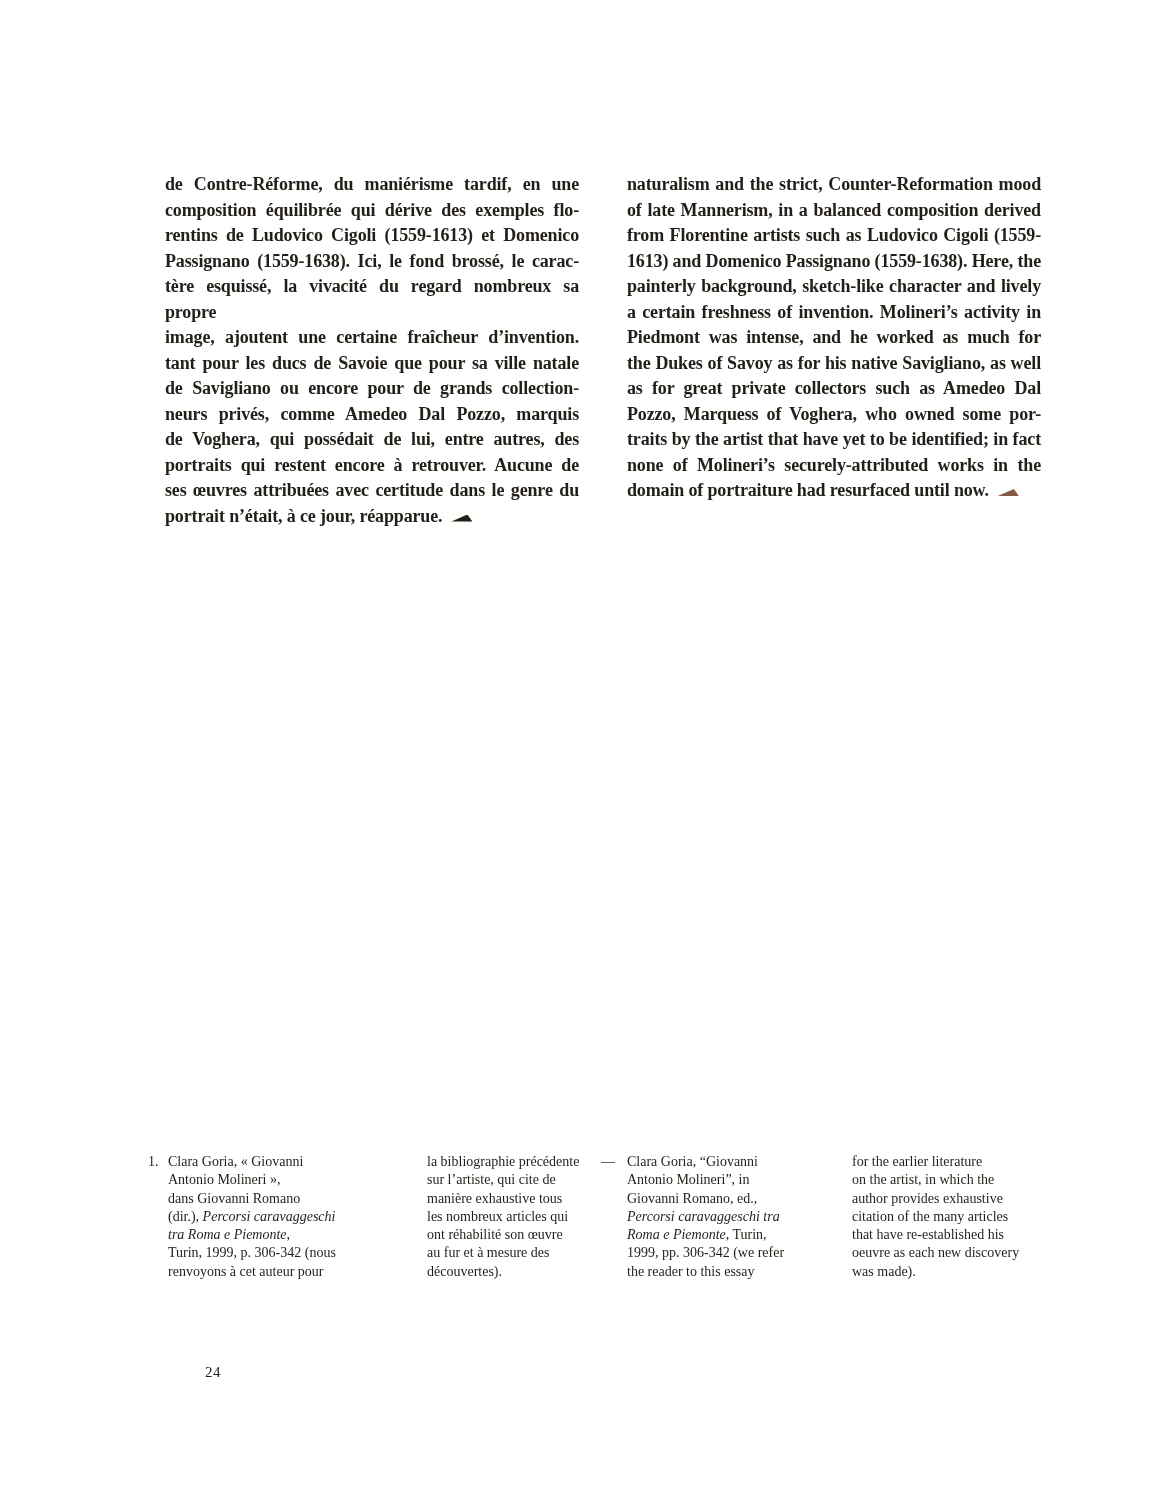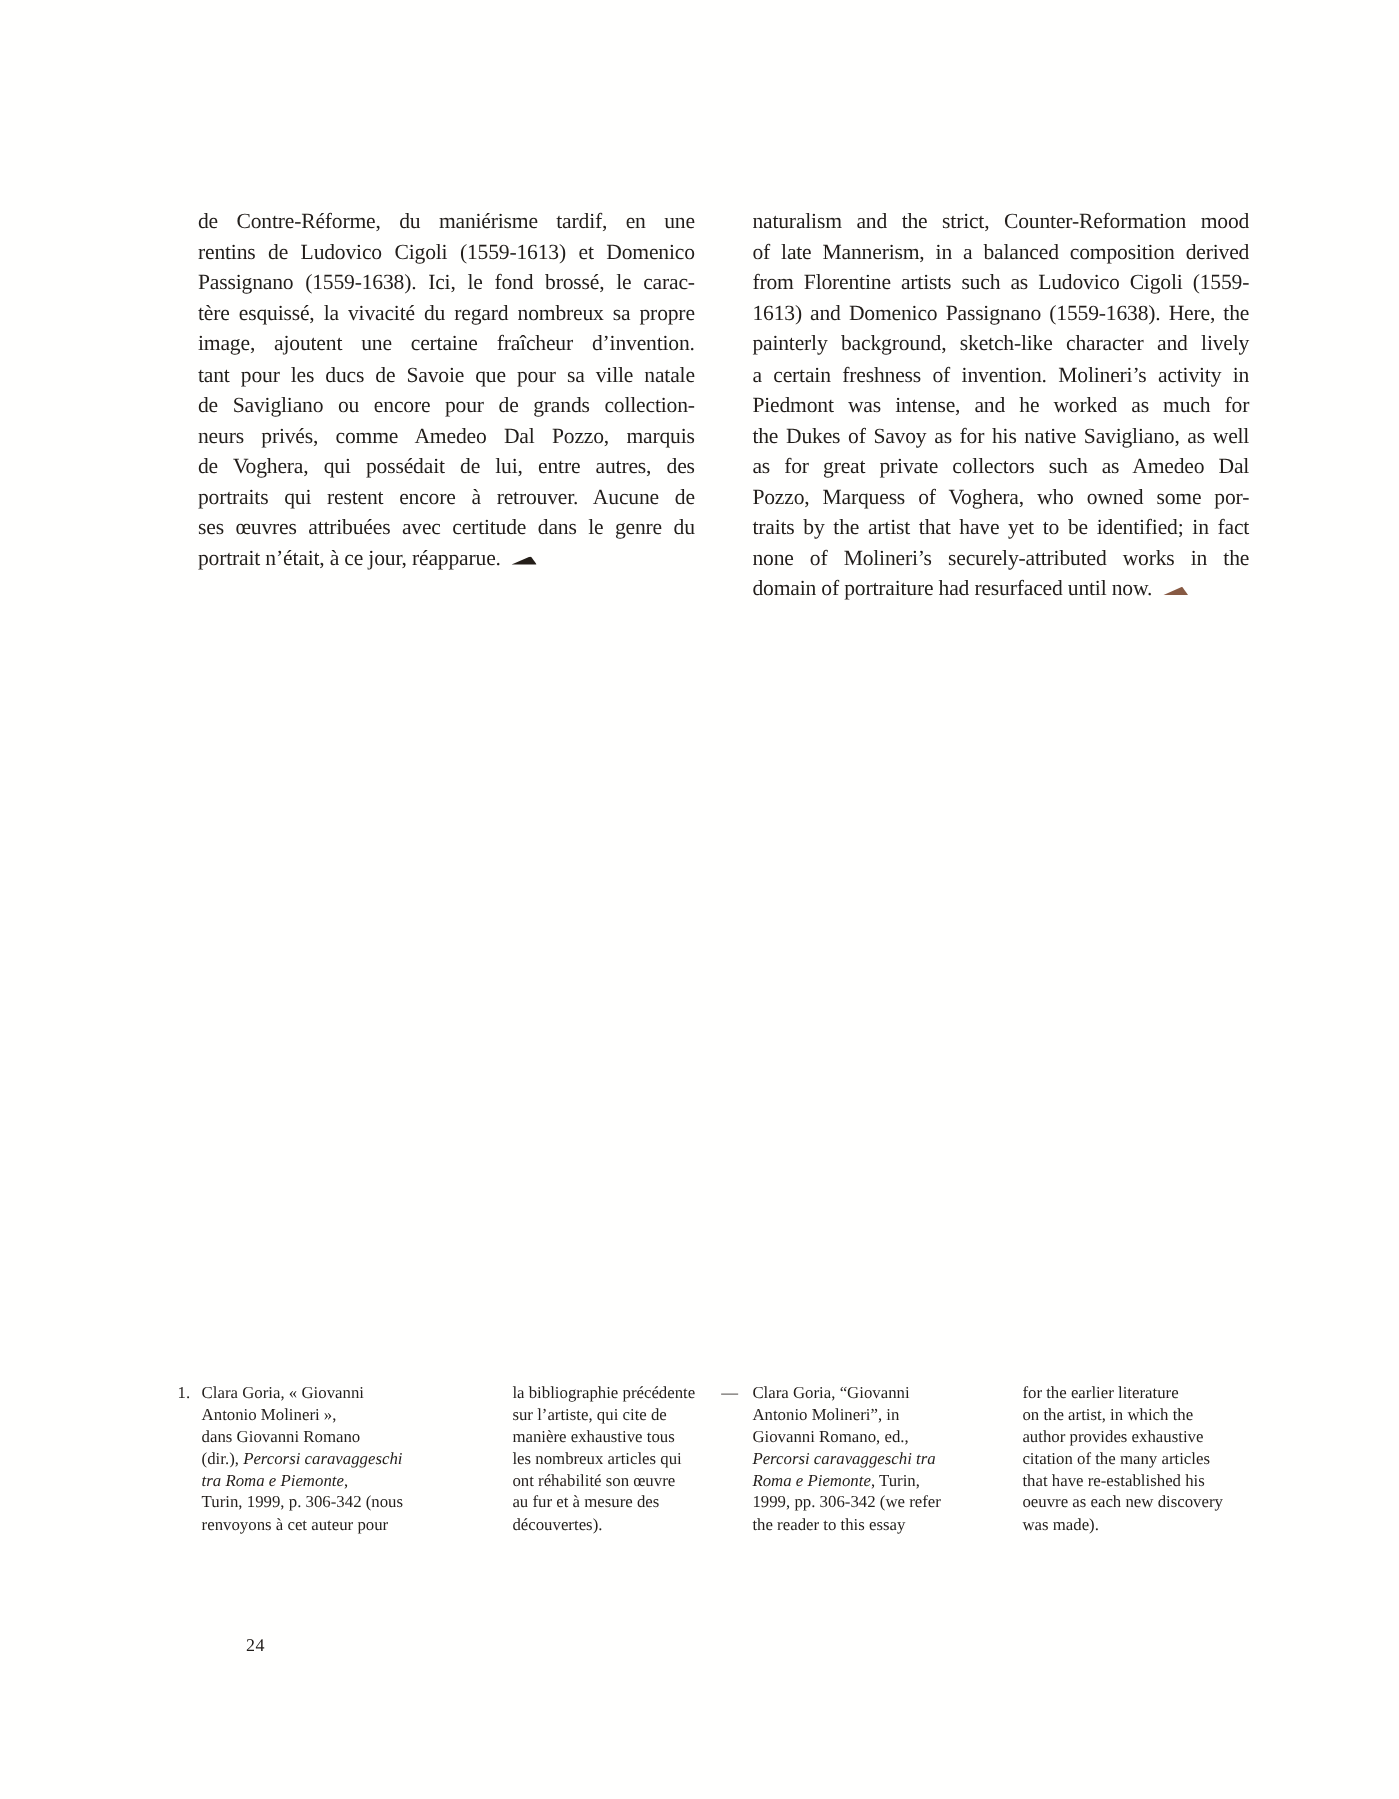--- a/index.html
+++ b/index.html
@@ -25,20 +25,21 @@
   .textcol {
     width: 414px;
     font-size: 18px;
     line-height: 25.5px;
     letter-spacing: -0.15px;
   }
   .textcol .line {
     text-align: justify;
     text-align-last: justify;
     white-space: normal;
+    font-weight: bold;
   }
   .textcol .line:last-child {
     text-align: left;
     text-align-last: left;
   }
   .end-marker {
     display: inline-block;
     width: 21px;
     height: 7px;
     margin-left: 9px;
@@ -77,20 +78,21 @@
   }
 </style>
 </head>
 <body>
 
 <div class="page">
 
   <div class="main-columns">
     <div class="textcol">
         <div class="line"><span>de Contre-Réforme, du maniérisme tardif, en une</span></div>
+        <div class="line"><span>composition équilibrée qui dérive des exemples flo-</span></div>
         <div class="line"><span>rentins de Ludovico Cigoli (1559-1613) et Domenico</span></div>
         <div class="line"><span>Passignano (1559-1638). Ici, le fond brossé, le carac-</span></div>
         <div class="line"><span>tère esquissé, la vivacité du regard nombreux sa propre</span></div>
         <div class="line"><span>image, ajoutent une certaine fraîcheur d’invention.</span></div>
         <div class="line"><span>tant pour les ducs de Savoie que pour sa ville natale</span></div>
         <div class="line"><span>de Savigliano ou encore pour de grands collection-</span></div>
         <div class="line"><span>neurs privés, comme Amedeo Dal Pozzo, marquis</span></div>
         <div class="line"><span>de Voghera, qui possédait de lui, entre autres, des</span></div>
         <div class="line"><span>portraits qui restent encore à retrouver. Aucune de</span></div>
         <div class="line"><span>ses œuvres attribuées avec certitude dans le genre du</span></div>

